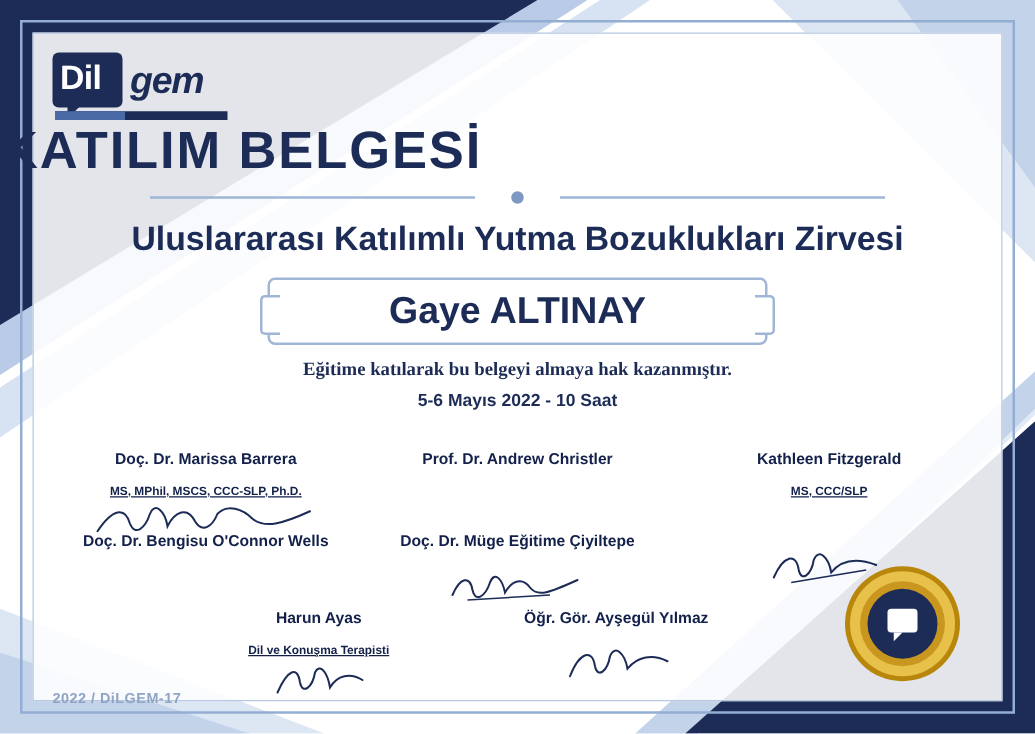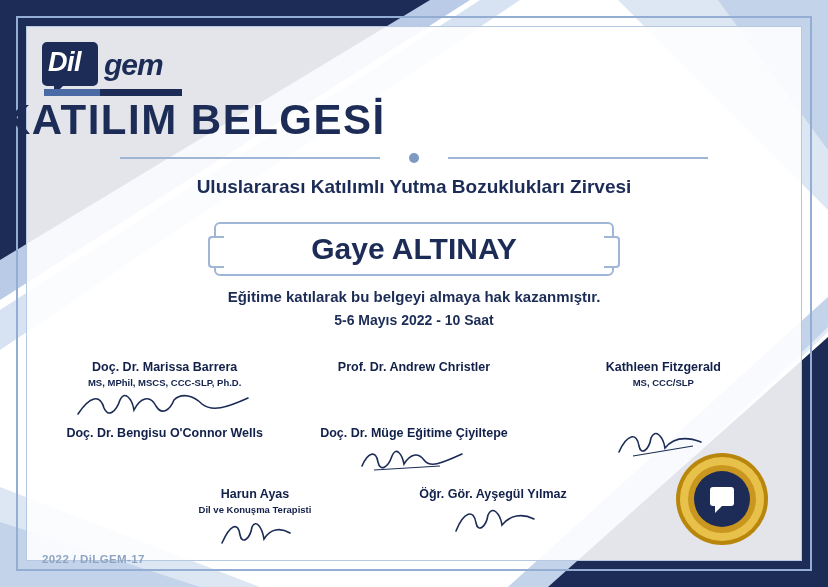--- a/index.html
+++ b/index.html
@@ -135,21 +135,20 @@
     bottom: -9px; left: 12px;
     border-left: 11px solid #1c2c56;
     border-bottom: 11px solid transparent;
   }
   .logo-dil {
     position: absolute;
     top: 5px; left: 6px;
     color: #ffffff;
     font-size: 27px;
     font-weight: bold;
-    font-style: italic;
     letter-spacing: -0.5px;
   }
   .logo-gem {
     position: absolute;
     top: 6px; left: 62px;
     color: #1c2c56;
     font-size: 30px;
     font-weight: bold;
     font-style: italic;
     letter-spacing: -1px;
@@ -201,21 +200,21 @@
     border-radius: 50%;
     background: #7d99c4;
   }
 
   .subtitle {
     position: absolute;
     top: 176px;
     left: 0; right: 0;
     text-align: center;
     color: #1c2c56;
-    font-size: 19px;
+    font-size: 27px;
     font-weight: bold;
   }
 
   
   .name-plate {
     position: absolute;
     top: 222px;
     left: 50%;
     margin-left: -200px;
     width: 400px;
@@ -259,20 +258,21 @@
   }
 
   .statement {
     position: absolute;
     top: 288px;
     left: 0; right: 0;
     text-align: center;
     color: #1c2c56;
     font-size: 15px;
     font-weight: bold;
+    font-family: Liberation Serif, serif;
   }
   .date-line {
     position: absolute;
     top: 312px;
     left: 0; right: 0;
     text-align: center;
     color: #1c2c56;
     font-size: 14px;
     font-weight: bold;
   }
@@ -298,21 +298,22 @@
   .sig-name {
     color: #12204a;
     font-size: 12.5px;
     font-weight: bold;
     line-height: 1.25;
   }
   .sig-role {
     color: #12204a;
     font-size: 9.5px;
     font-weight: bold;
-    margin-top: 1px;
+    margin-top: 12px;
+    text-decoration: underline;
   }
   .sig-scribble {
     height: 30px;
     margin-top: 2px;
   }
 
   .footer {
     position: absolute;
     left: 42px;
     bottom: 22px;

